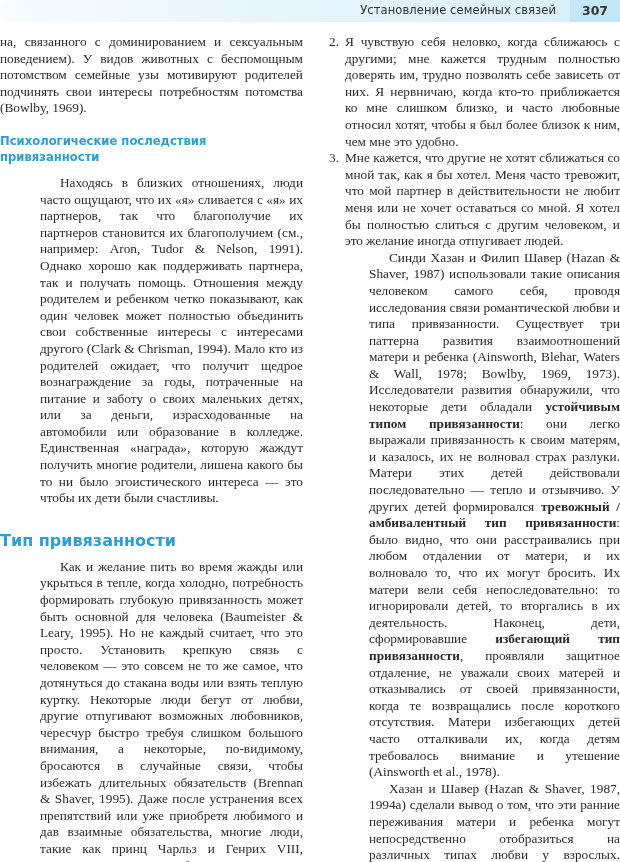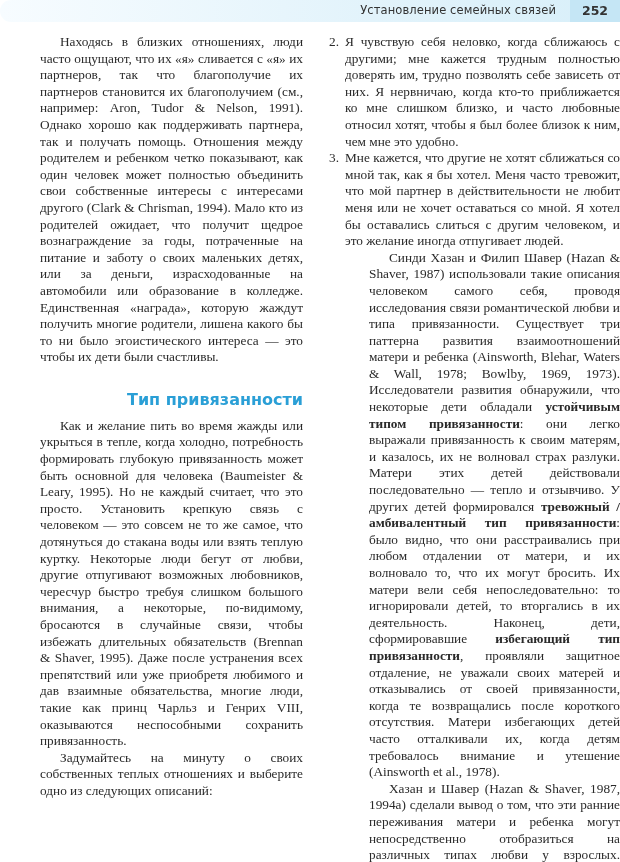--- a/index.html
+++ b/index.html
@@ -28,49 +28,51 @@
   .col-left { left: 0; width: 303px; }
   .col-right { left: 329px; width: 291px; }
   p { margin: 0; text-align: justify; hyphens: manual; }
   p.indent { text-indent: 20px; padding-left: 40px; }
   .subhead {
     font-family: "DejaVu Sans", sans-serif; font-weight: bold; font-size: 11.6px;
     color: #2a9fd6; margin: 16px 0 10px 0; line-height: 16px;
   }
   .section-head {
     font-family: "DejaVu Sans", sans-serif; font-weight: bold; font-size: 16px;
-    color: #2a9fd6; margin: 24px 0 8px 0; line-height: 20px; text-align: right;
+    color: #2a9fd6; margin: 24px 0 8px 0; line-height: 20px;
   }
   ol { margin: 0; padding: 0; list-style: none; }
   ol li { position: relative; padding-left: 16px; text-align: justify; }
   ol li .num { position: absolute; left: 0; top: 0; }
   b { font-weight: bold; }
 </style>
 </head>
 <body>
 
 <div class="header">
   <span class="running-title">Установление семейных связей</span>
-  <span class="page-number">252</span>
+  <span class="page-number">307</span>
 </div>
 
 <div class="col col-left">
+  <p>на, связанного с доминированием и сексуальным поведением). У видов животных с беспомощным потомством семейные узы мотивируют родителей подчинять свои интересы потребностям потомства (Bowlby, 1969).</p>
+  <div class="subhead">Психологические последствия привязанности</div>
   <p class="indent">Находясь в близких отношениях, люди часто ощущают, что их «я» сливается с «я» их партнеров, так что благополучие их партнеров становится их благополучием (см., например: Aron, Tudor &amp; Nelson, 1991). Однако хорошо как поддерживать партнера, так и получать помощь. Отношения между родителем и ребенком четко показывают, как один человек может полностью объединить свои собственные интересы с интересами другого (Clark &amp; Chrisman, 1994). Мало кто из родителей ожидает, что получит щедрое вознаграждение за годы, потраченные на питание и заботу о своих маленьких детях, или за деньги, израсходованные на автомобили или образование в колледже. Единственная «награда», которую жаждут получить многие родители, лишена какого бы то ни было эгоистического интереса — это чтобы их дети были счастливы.</p>
   <div class="section-head">Тип привязанности</div>
   <p class="indent">Как и желание пить во время жажды или укрыться в тепле, когда холодно, потребность формировать глубокую привязанность может быть основной для человека (Baumeister &amp; Leary, 1995). Но не каждый считает, что это просто. Установить крепкую связь с человеком — это совсем не то же самое, что дотянуться до стакана воды или взять теплую куртку. Некоторые люди бегут от любви, другие отпугивают возможных любовников, чересчур быстро требуя слишком большого внимания, а некоторые, по-видимому, бросаются в случайные связи, чтобы избежать длительных обязательств (Brennan &amp; Shaver, 1995). Даже после устранения всех препятствий или уже приобретя любимого и дав взаимные обязательства, многие люди, такие как принц Чарльз и Генрих VIII, оказываются неспособными сохранить привязанность.</p>
   <p class="indent">Задумайтесь на минуту о своих собственных теплых отношениях и выберите одно из следующих описаний:</p>
 
 </div>
 
 <div class="col col-right">
   <ol>
     <li>
       <span class="num">2.</span>
       <span>Я чувствую себя неловко, когда сближаюсь с другими; мне кажется трудным полностью доверять им, трудно позволять себе зависеть от них. Я нервничаю, когда кто-то приближается ко мне слишком близко, и часто любовные относил хотят, чтобы я был более близок к ним, чем мне это удобно.</span>
     </li>
     <li>
       <span class="num">3.</span>
-      <span>Мне кажется, что другие не хотят сближаться со мной так, как я бы хотел. Меня часто тревожит, что мой партнер в действительности не любит меня или не хочет оставаться со мной. Я хотел бы оставались слиться с другим человеком, и это желание иногда отпугивает людей.</span>
+      <span>Мне кажется, что другие не хотят сближаться со мной так, как я бы хотел. Меня часто тревожит, что мой партнер в действительности не любит меня или не хочет оставаться со мной. Я хотел бы полностью слиться с другим человеком, и это желание иногда отпугивает людей.</span>
     </li>
   </ol>
   <p class="indent"><span>Синди Хазан и Филип Шавер (Hazan &amp; Shaver, 1987) использовали такие описания человеком самого себя, проводя исследования связи романтической любви и типа привязанности. Существует три паттерна развития взаимоотношений матери и ребенка (Ainsworth, Blehar, Waters &amp; Wall, 1978; Bowlby, 1969, 1973). Исследователи развития обнаружили, что некоторые дети обладали </span><b>устойчивым типом привязанности</b><span>: они легко выражали привязанность к своим матерям, и казалось, их не волновал страх разлуки. Матери этих детей действовали последовательно — тепло и отзывчиво. У других детей формировался </span><b>тревожный / амбивалентный тип привязанности</b><span>: было видно, что они расстраивались при любом отдалении от матери, и их волновало то, что их могут бросить. Их матери вели себя непоследовательно: то игнорировали детей, то вторгались в их деятельность. Наконец, дети, сформировавшие </span><b>избегающий тип привязанности</b><span>, проявляли защитное отдаление, не уважали своих матерей и отказывались от своей привязанности, когда те возвращались после короткого отсутствия. Матери избегающих детей часто отталкивали их, когда детям требовалось внимание и утешение (Ainsworth et al., 1978).</span></p>
   <p class="indent">Хазан и Шавер (Hazan &amp; Shaver, 1987, 1994a) сделали вывод о том, что эти ранние переживания матери и ребенка могут непосредственно отобразиться на различных типах любви у взрослых. Взрослые, выбравшие первую из перечисленных нами категорий, например, считались «надежными», выбравшие вторую категорию были классифицированы как «избегающие» и те, кто выбрал категорию 3, считались «тревожно-амбивалентными». Те, кто считал себя надежным, сообщали, что оставались в любовных отношениях дольше, чем те, кто относил себя к тревожно-амбивалентному или избегающему типу. Избегающие любовники не только боялись близости, но и были ревнивы. Тревожно-амбивалентные любовники, с другой стороны, не только сообщали о своих эмоциональных взлетах и падениях в любви, но и чаще оказывались в «обсессивных» отношениях. В еще одном исследовании</p>
 </div>
 
 </body></html>

